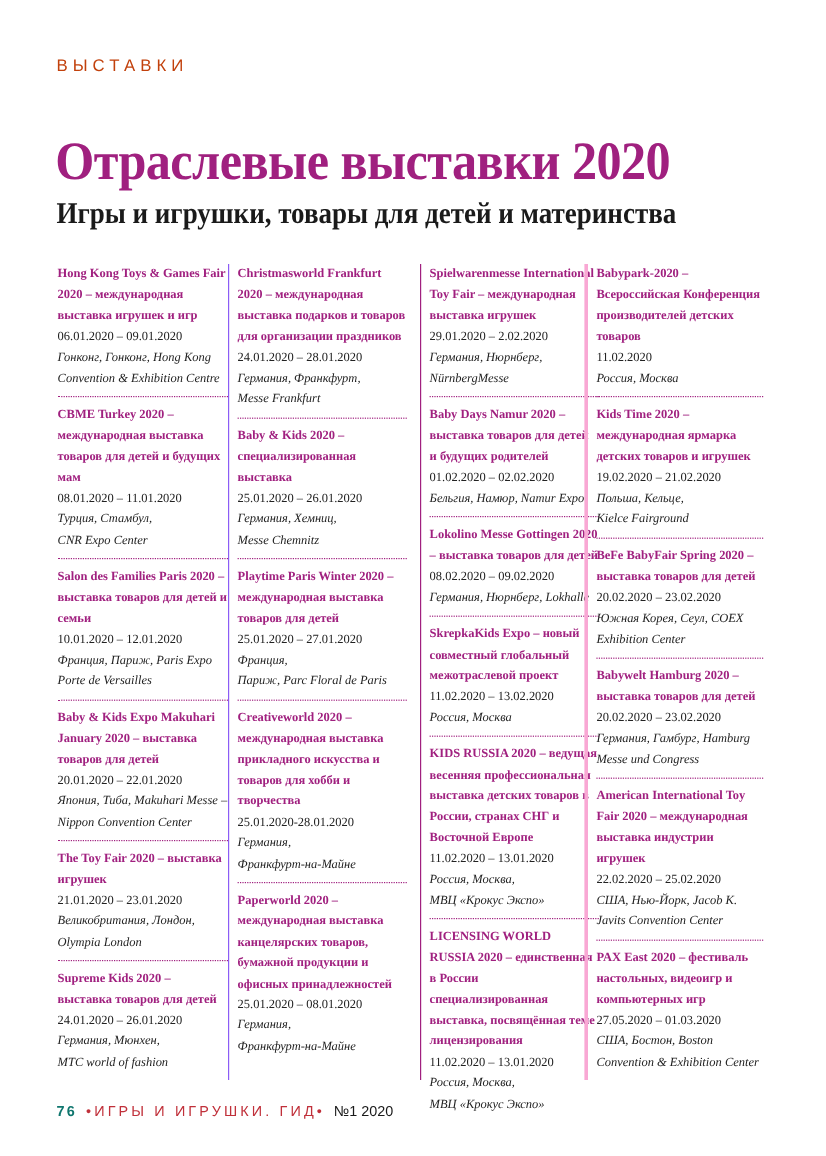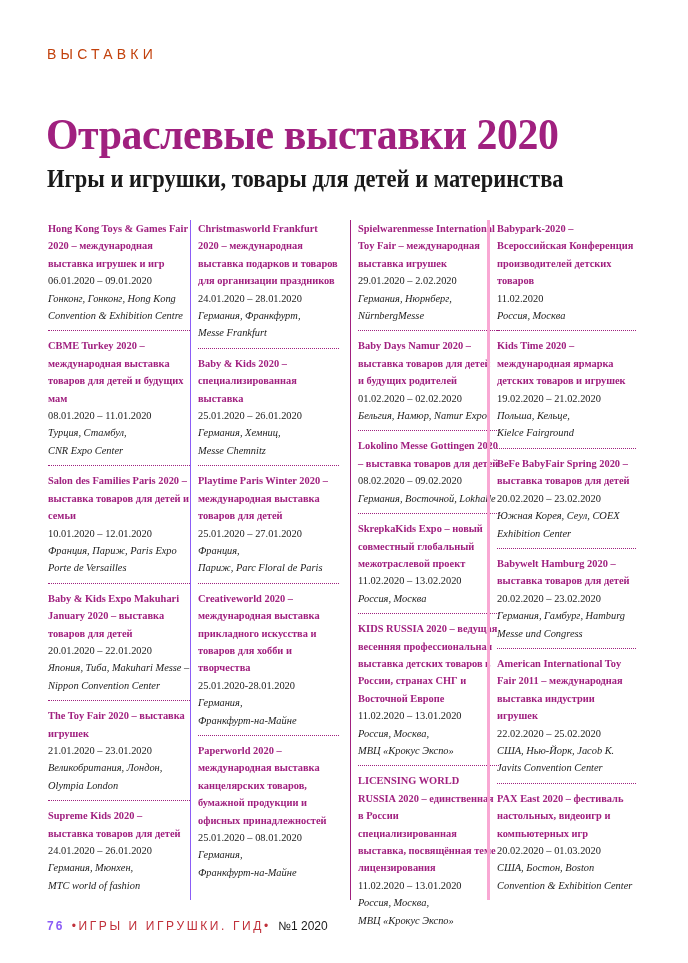--- a/index.html
+++ b/index.html
@@ -52,21 +52,21 @@
     font-family: "Liberation Serif", serif; font-style: italic;
     font-size: 10.4px; line-height: 17.4px; color: #222;
     white-space: pre-line;
   }
 
   .footer {
     position: absolute; left: 47px; top: 920px;
     font-family: "Liberation Sans", sans-serif; font-size: 12px;
     white-space: nowrap; line-height: 1;
   }
-  .footer .pagenum { font-weight: bold; letter-spacing: 2px; color: #8b5cf6; }
+  .footer .pagenum { font-weight: bold; letter-spacing: 2px; color: #0f766e; }
   .footer .mag { color: #c0303a; letter-spacing: 2.6px; margin-left: 4px; }
   .footer .issue { color: #1a1a1a; margin-left: 4px; }
 </style>
 </head>
 <body>
 
 <div class="section-label">ВЫСТАВКИ</div>
 <h1 class="page-title">Отраслевые выставки 2020</h1>
 <h2 class="page-subtitle">Игры и игрушки, товары для детей и материнства</h2>
 
@@ -146,21 +146,21 @@
 NürnbergMesse</div>
       </div>
       <div class="entry">
         <div class="title">Baby Days Namur 2020 – выставка товаров для детей и будущих родителей</div>
         <div class="dates">01.02.2020 – 02.02.2020</div>
         <div class="place">Бельгия, Намюр, Namur Expo</div>
       </div>
       <div class="entry">
         <div class="title">Lokolino Messe Gottingen 2020 – выставка товаров для детей</div>
         <div class="dates">08.02.2020 – 09.02.2020</div>
-        <div class="place">Германия, Восточной, Lokhalle</div>
+        <div class="place">Германия, Нюрнберг, Lokhalle</div>
       </div>
       <div class="entry">
         <div class="title">SkrepkaKids Expo – новый совместный глобальный межотраслевой проект</div>
         <div class="dates">11.02.2020 – 13.02.2020</div>
         <div class="place">Россия, Москва</div>
       </div>
       <div class="entry">
         <div class="title">KIDS RUSSIA 2020 – ведущая весенняя профессиональная выставка детских товаров в России, странах СНГ и Восточной Европе</div>
         <div class="dates">11.02.2020 – 13.01.2020</div>
         <div class="place">Россия, Москва,
@@ -189,27 +189,27 @@
         <div class="title">BeFe BabyFair Spring 2020 – выставка товаров для детей</div>
         <div class="dates">20.02.2020 – 23.02.2020</div>
         <div class="place">Южная Корея, Сеул, COEX Exhibition Center</div>
       </div>
       <div class="entry">
         <div class="title">Babywelt Hamburg 2020 – выставка товаров для детей</div>
         <div class="dates">20.02.2020 – 23.02.2020</div>
         <div class="place">Германия, Гамбург, Hamburg Messe und Congress</div>
       </div>
       <div class="entry">
-        <div class="title">American International Toy Fair 2011 – международная выставка индустрии игрушек</div>
+        <div class="title">American International Toy Fair 2020 – международная выставка индустрии игрушек</div>
         <div class="dates">22.02.2020 – 25.02.2020</div>
         <div class="place">США, Нью-Йорк, Jacob K. Javits Convention Center</div>
       </div>
       <div class="entry">
         <div class="title">PAX East 2020 – фестиваль настольных, видеоигр и компьютерных игр</div>
-        <div class="dates">20.02.2020 – 01.03.2020</div>
+        <div class="dates">27.05.2020 – 01.03.2020</div>
         <div class="place">США, Бостон, Boston Convention &amp; Exhibition Center</div>
       </div>
     </div>
 </div>
 
 <div class="footer">
   <span class="pagenum">76</span>
   <span class="mag">•ИГРЫ И ИГРУШКИ. ГИД•</span>
   <span class="issue">№1 2020</span>
 </div>

